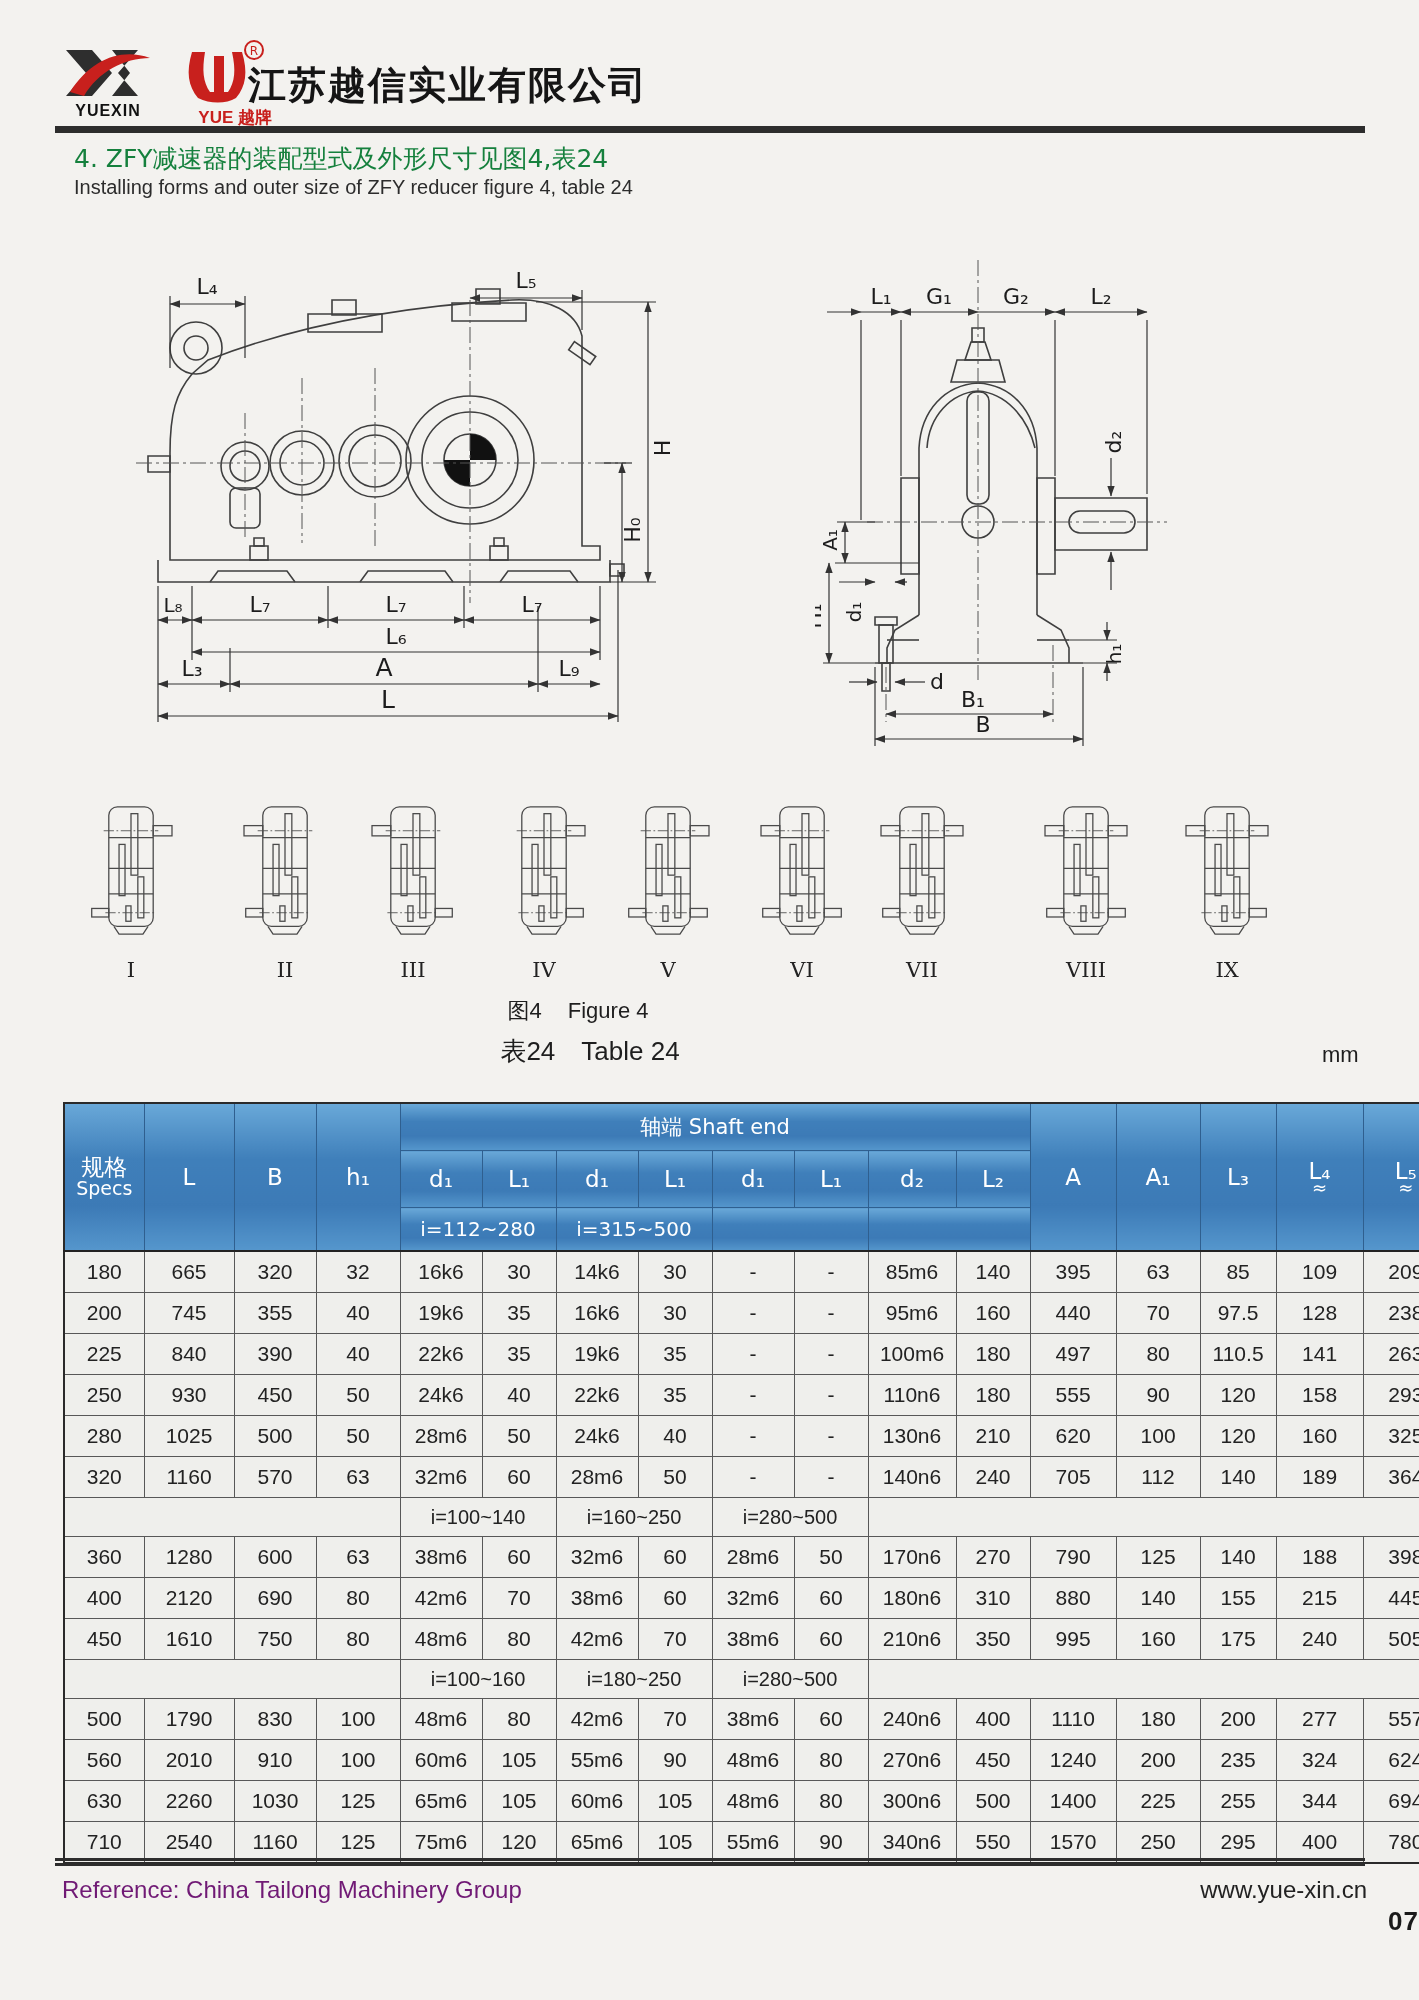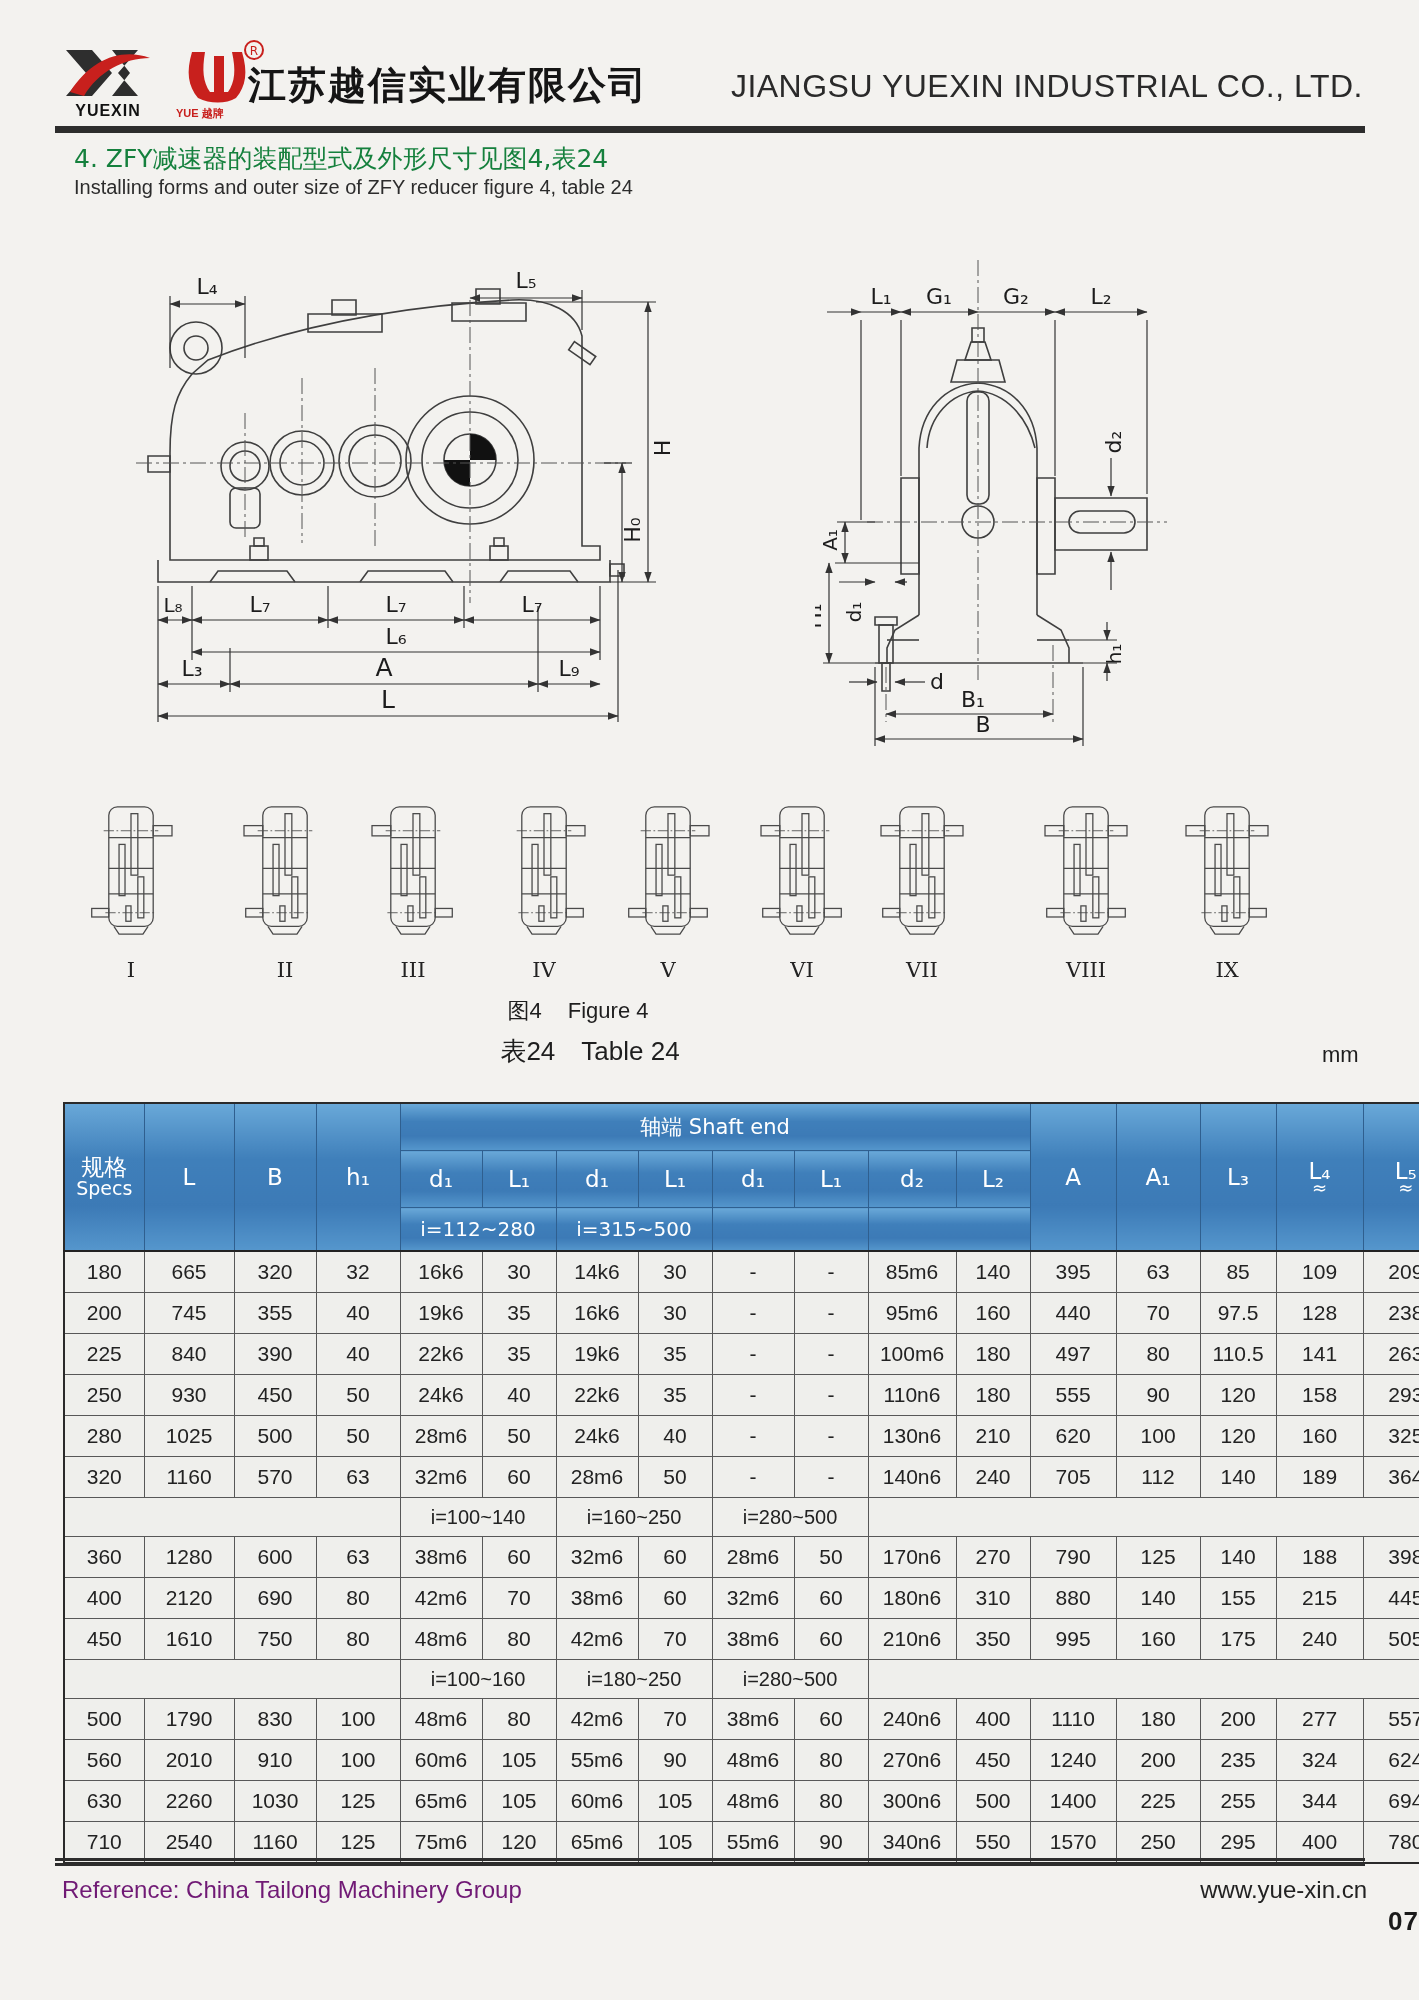--- a/index.html
+++ b/index.html
@@ -2,22 +2,22 @@
 <html><head>
 <meta charset="utf-8">
 <style>
   html,body{margin:0;padding:0;background:#d8d6d2;}
   #page{position:relative;width:1419px;height:2000px;margin:0 auto;background:#f3f2ef;
         font-family:"Liberation Sans",sans-serif;color:#1e1e1e;overflow:hidden;}
   .abs{position:absolute;}
   
   #logo1-label{position:absolute;left:56px;top:102px;width:104px;text-align:center;
                font-weight:bold;font-size:16px;letter-spacing:1px;color:#111;}
-  #logo2-label{position:absolute;left:176px;top:106px;width:96px;text-align:left;
-               font-weight:bold;font-size:11px;color:#c8201d;}
+  #logo2-label{position:absolute;left:176px;top:106px;width:96px;text-align:right;
+               font-weight:bold;font-size:17px;color:#c8201d;}
   #company-cn{position:absolute;left:248px;top:60px;font-size:38px;font-weight:bold;
               color:#151515;letter-spacing:2px;font-family:"DejaVu Sans",sans-serif;}
   #company-en{position:absolute;right:56px;top:68px;font-size:32px;color:#2a2a2a;letter-spacing:0.5px;}
   #header-rule{position:absolute;left:55px;right:54px;top:126px;height:7px;background:#2d2d2d;}
   #sec-cn{position:absolute;left:74px;top:142px;font-size:25px;color:#15803d;
           font-family:"DejaVu Sans",sans-serif;}
   #sec-en{position:absolute;left:74px;top:176px;font-size:20px;color:#2c2c2c;}
   
   #fig-caption{position:absolute;left:148px;top:996px;width:860px;text-align:center;font-size:22px;}
   #tab-caption{position:absolute;left:160px;top:1034px;width:860px;text-align:center;font-size:26px;}
@@ -70,21 +70,20 @@
   <div id="logo1-label">YUEXIN</div>
 
   <svg class="abs" style="left:178px;top:38px" width="94" height="66" viewBox="0 0 94 66">
     <path d="M14,14 C8,34 10,48 20,60 C32,66 48,66 58,60 C68,48 70,34 64,14 L54,14 C58,32 57,44 50,54 L46,54 L46,18 L36,18 L36,54 L32,54 C25,44 24,32 27,14 Z" fill="#c8201d"></path>
     <circle cx="76" cy="12" r="9" fill="none" stroke="#c8201d" stroke-width="2"></circle>
     <text x="76" y="17" text-anchor="middle" font-size="12" fill="#c8201d" font-family="DejaVu Sans">R</text>
   </svg>
   <div id="logo2-label">YUE 越牌</div>
 
   <div id="company-cn">江苏越信实业有限公司</div>
-  <div id="company-en">JIANGSU YUEXIN INDUSTRIAL CO., LTD.</div>
   <div id="header-rule"></div>
 
   <div id="sec-cn">4. ZFY减速器的装配型式及外形尺寸见图4,表24</div>
   <div id="sec-en">Installing forms and outer size of ZFY reducer figure 4, table 24</div>
 
   <svg class="abs draw" style="left:70px;top:208px" width="640" height="560" viewBox="0 0 640 560" fill="none" stroke="#3f3f3f" stroke-width="1.6">
     <defs>
       <marker id="arwL" viewBox="0 0 10 10" refX="9.5" refY="5" markerWidth="9" markerHeight="9" orient="auto-start-reverse">
         <path d="M0,1.5 L10,5 L0,8.5 Z" fill="#333" stroke="none"></path>
       </marker>

